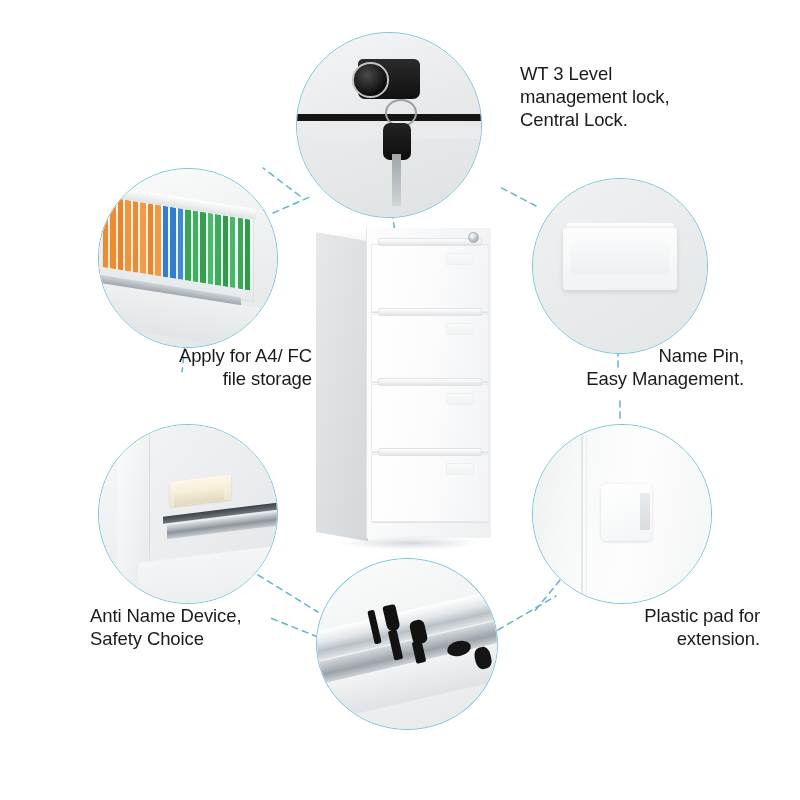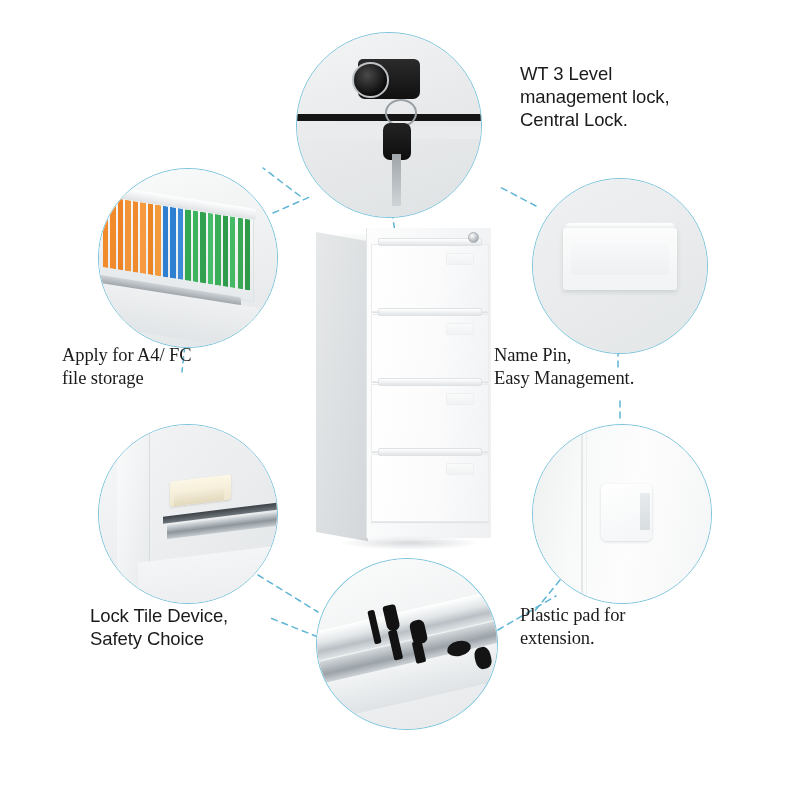--- a/index.html
+++ b/index.html
@@ -27,21 +27,21 @@
   
   .caption{
     position:absolute;
     color:#1b1b1b;
     font-size:18.5px;
     line-height:23px;
     white-space:pre-line;
     letter-spacing:-0.1px;
   }
   .cap-left{text-align:left;}
-  .cap-center{text-align:left;font-family:Liberation Serif, serif;}
+  .cap-center{text-align:right;}
 
   
   #cabinet{position:absolute;left:316px;top:218px;width:176px;height:336px;}
   .cab-side{
     position:absolute;left:0;top:14px;width:52px;height:300px;
     background:linear-gradient(100deg,#e6e8e9 0%,#dcdfe1 55%,#d4d7d9 100%);
     transform:skewY(10deg);transform-origin:left top;
   }
   .cab-top{
     position:absolute;left:0px;top:4px;width:148px;height:26px;
@@ -329,21 +329,21 @@
     <div class="photo art-tilt">
       <div class="tilt-wall"></div>
       <div class="tilt-door"></div>
       <div class="tilt-dev"></div>
       <div class="tilt-dev2"></div>
       <div class="tilt-rail2"></div>
       <div class="tilt-rail"></div>
       <div class="tilt-floor"></div>
     </div>
   </div>
-  <div class="caption cap-left" style="left:90px;top:604px;width:250px;">Lock Tile Device,
+  <div class="caption cap-left" style="left:90px;top:604px;width:250px;">Anti Name Device,
 Safety Choice</div>
 
   <div class="inset" style="left:316px;top:558px;width:182px;height:172px;">
     <div class="photo art-slide">
       <div class="sl-rail"></div>
       <div class="sl-rail-b"></div>
       <div class="sl-rail-c"></div>
       <div class="sl-clip" style="left:30%;top:30%;width:7px;height:34px;"></div>
       <div class="sl-clip" style="left:38%;top:27%;width:13px;height:26px;border-radius:3px 3px 6px 6px;"></div>
       <div class="sl-clip" style="left:41%;top:42%;width:9px;height:30px;"></div>

